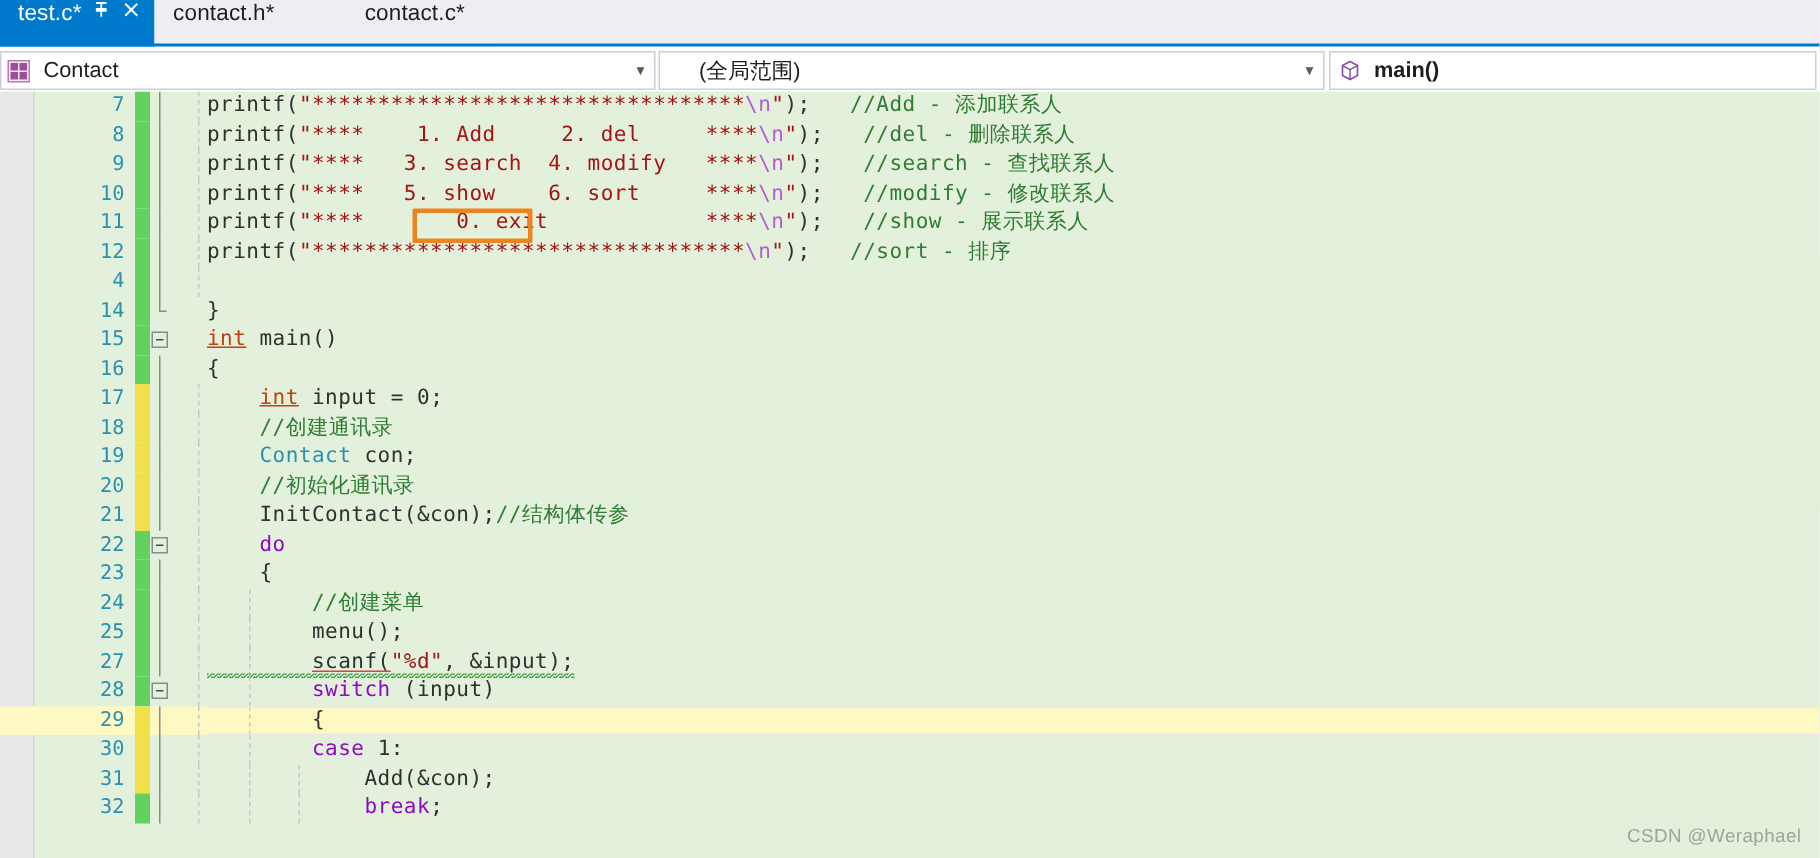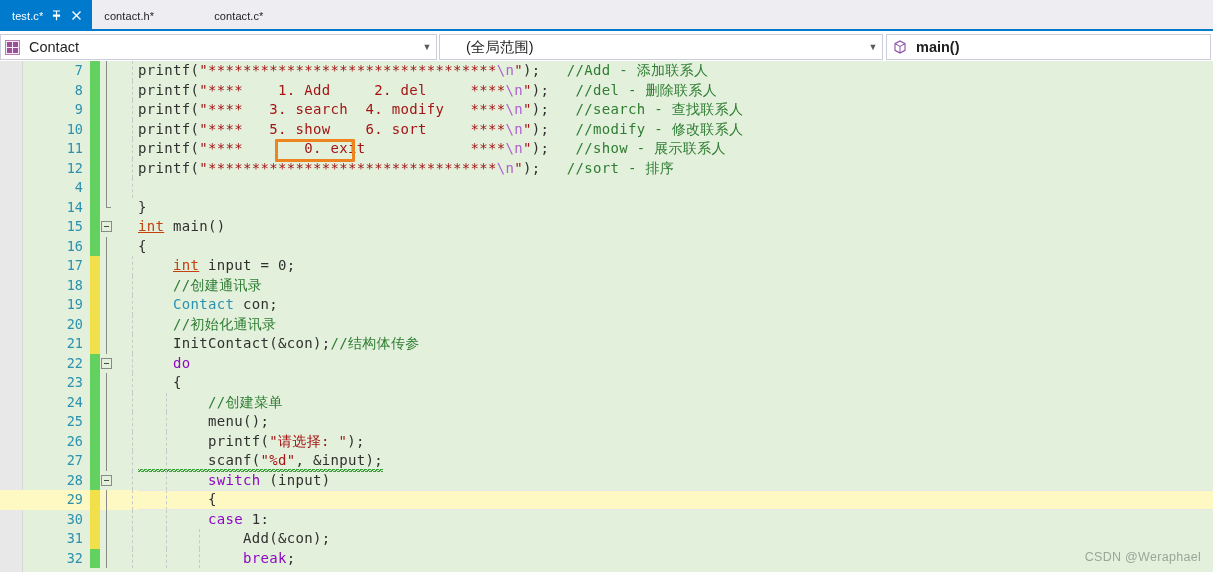--- a/index.html
+++ b/index.html
@@ -11,23 +11,23 @@
   }
   .app{position:relative;width:1213px;height:572px;}
 
   
   .tabstrip{
     position:absolute;left:0;top:0;width:1213px;height:31px;
     background:#eeeef2;
     display:flex;align-items:stretch;
   }
   .tab{
-    display:flex;align-items:center;gap:7px;
+    display:flex;gap:7px;
     padding:0 9px 0 12px;height:31px;
-    font-size:11px;color:#1e1e1e;white-space:nowrap;
+    font-size:15px;color:#1e1e1e;white-space:nowrap;
     cursor:default;
   }
   .tab.inactive{background:#eeeef2;padding-right:22px;}
   .tab.active{background:#007acc;color:#ffffff;}
   .tab .tlabel{letter-spacing:.1px;}
   .pin-icon,.close-icon{
     display:inline-block;width:13px;height:13px;position:relative;
     flex:0 0 auto;
   }
   
@@ -122,21 +122,21 @@
   .k{color:#c2410c;text-decoration:underline;}      
   .kw{color:#8f08c4;}     
   .ty{color:#2b91af;}     
   .id{color:#303030;}     
   .st{color:#a31515;}     
   .esc{color:#b060d0;}    
   .cm{color:#2e7d32;}     
   .pn{color:#303030;}     
   .num{color:#303030;}
   .err-underline{
-    text-decoration-color:#d04545;
+    text-decoration:underline;text-decoration-color:#d04545;
     text-decoration-style:solid;text-underline-offset:2px;
   }
   .squiggle{
     background-image:repeating-linear-gradient(135deg,
       #3aa33a 0 1px, transparent 1px 2px);
     background-repeat:repeat-x;background-size:4px 3px;
     background-position:0 bottom;padding-bottom:1px;
   }
 
   
@@ -221,21 +221,20 @@
         <div class="row"><div class="lnum">16</div><div class="chg green"></div><div class="foldline"></div><div class="code"><span class="pn">{</span></div></div>
         <div class="row"><div class="lnum">17</div><div class="chg yellow"></div><div class="foldline"></div><div class="indentguide" style="left: 132px;"></div><div class="code"><span class="id">    </span><span class="k">int</span><span class="id"> input = </span><span class="num">0</span><span class="pn">;</span></div></div>
         <div class="row"><div class="lnum">18</div><div class="chg yellow"></div><div class="foldline"></div><div class="indentguide" style="left: 132px;"></div><div class="code"><span class="id">    </span><span class="cm">//创建通讯录</span></div></div>
         <div class="row"><div class="lnum">19</div><div class="chg yellow"></div><div class="foldline"></div><div class="indentguide" style="left: 132px;"></div><div class="code"><span class="id">    </span><span class="ty">Contact</span><span class="id"> con;</span></div></div>
         <div class="row"><div class="lnum">20</div><div class="chg yellow"></div><div class="foldline"></div><div class="indentguide" style="left: 132px;"></div><div class="code"><span class="id">    </span><span class="cm">//初始化通讯录</span></div></div>
         <div class="row"><div class="lnum">21</div><div class="chg yellow"></div><div class="foldline"></div><div class="indentguide" style="left: 132px;"></div><div class="code"><span class="id">    </span><span class="id">InitContact(&amp;con);</span><span class="cm">//结构体传参</span></div></div>
         <div class="row"><div class="lnum">22</div><div class="chg green"></div><div class="fold"></div><div class="indentguide" style="left: 132px;"></div><div class="code"><span class="id">    </span><span class="kw">do</span></div></div>
         <div class="row"><div class="lnum">23</div><div class="chg green"></div><div class="foldline"></div><div class="indentguide" style="left: 132px;"></div><div class="code"><span class="id">    </span><span class="pn">{</span></div></div>
         <div class="row"><div class="lnum">24</div><div class="chg green"></div><div class="foldline"></div><div class="indentguide" style="left: 132px;"></div><div class="indentguide" style="left: 165.72px;"></div><div class="code"><span class="id">        </span><span class="cm">//创建菜单</span></div></div>
         <div class="row"><div class="lnum">25</div><div class="chg green"></div><div class="foldline"></div><div class="indentguide" style="left: 132px;"></div><div class="indentguide" style="left: 165.72px;"></div><div class="code"><span class="id">        </span><span class="id">menu();</span></div></div>
-        <div class="row"><div class="lnum">26</div><div class="chg green"></div><div class="foldline"></div><div class="indentguide" style="left: 132px;"></div><div class="indentguide" style="left: 165.72px;"></div><div class="code"><span class="id">        </span><span class="id">printf(</span><span class="st">"请选择: "</span><span class="id">);</span></div></div>
         <div class="row"><div class="lnum">27</div><div class="chg green"></div><div class="foldline"></div><div class="indentguide" style="left: 132px;"></div><div class="indentguide" style="left: 165.72px;"></div><div class="code squiggle"><span class="id">        </span><span class="id err-underline">scanf(</span><span class="st">"%d"</span><span class="id">, &amp;input);</span></div></div>
         <div class="row"><div class="lnum">28</div><div class="chg green"></div><div class="fold"></div><div class="indentguide" style="left: 132px;"></div><div class="indentguide" style="left: 165.72px;"></div><div class="code"><span class="id">        </span><span class="kw">switch</span><span class="id"> (input)</span></div></div>
         <div class="row curline"><div class="lnum">29</div><div class="chg yellow"></div><div class="foldline"></div><div class="indentguide" style="left: 132px;"></div><div class="indentguide" style="left: 165.72px;"></div><div class="code"><span class="id">        </span><span class="pn">{</span></div></div>
         <div class="row"><div class="lnum">30</div><div class="chg yellow"></div><div class="foldline"></div><div class="indentguide" style="left: 132px;"></div><div class="indentguide" style="left: 165.72px;"></div><div class="code"><span class="id">        </span><span class="kw">case</span><span class="id"> </span><span class="num">1</span><span class="pn">:</span></div></div>
         <div class="row"><div class="lnum">31</div><div class="chg yellow"></div><div class="foldline"></div><div class="indentguide" style="left: 132px;"></div><div class="indentguide" style="left: 165.72px;"></div><div class="indentguide" style="left: 199.44px;"></div><div class="code"><span class="id">            </span><span class="id">Add(&amp;con);</span></div></div>
         <div class="row"><div class="lnum">32</div><div class="chg green"></div><div class="foldline"></div><div class="indentguide" style="left: 132px;"></div><div class="indentguide" style="left: 165.72px;"></div><div class="indentguide" style="left: 199.44px;"></div><div class="code"><span class="id">            </span><span class="kw">break</span><span class="pn">;</span></div></div>
       </div>
 
     <div class="annobox" id="anno-add"></div>
 

